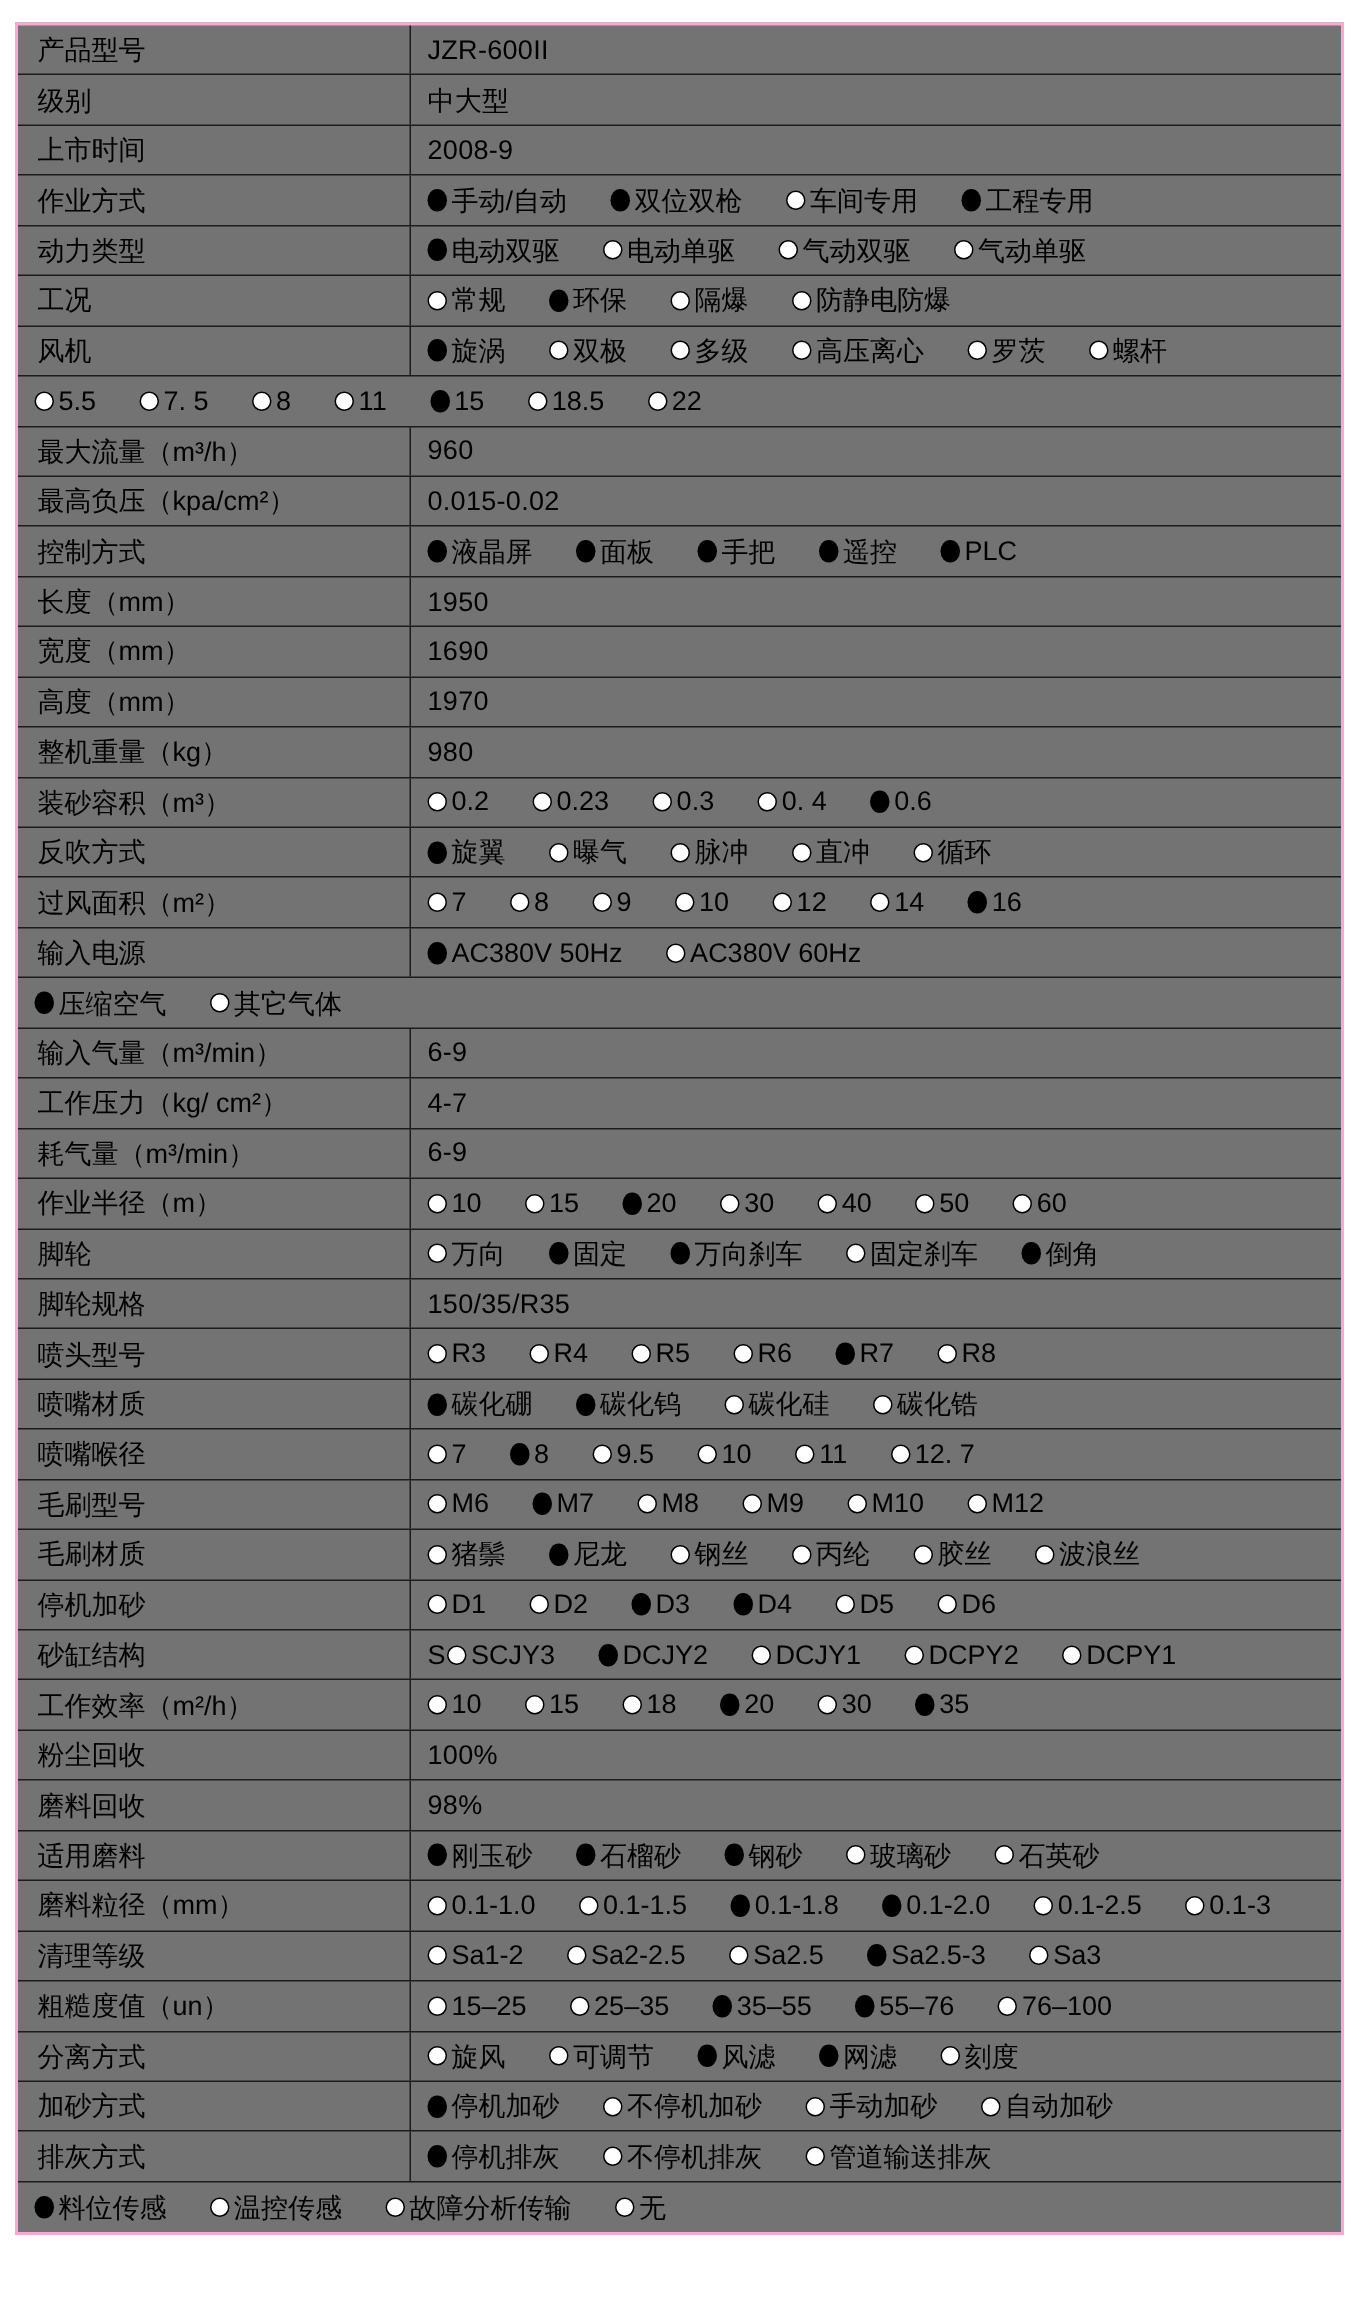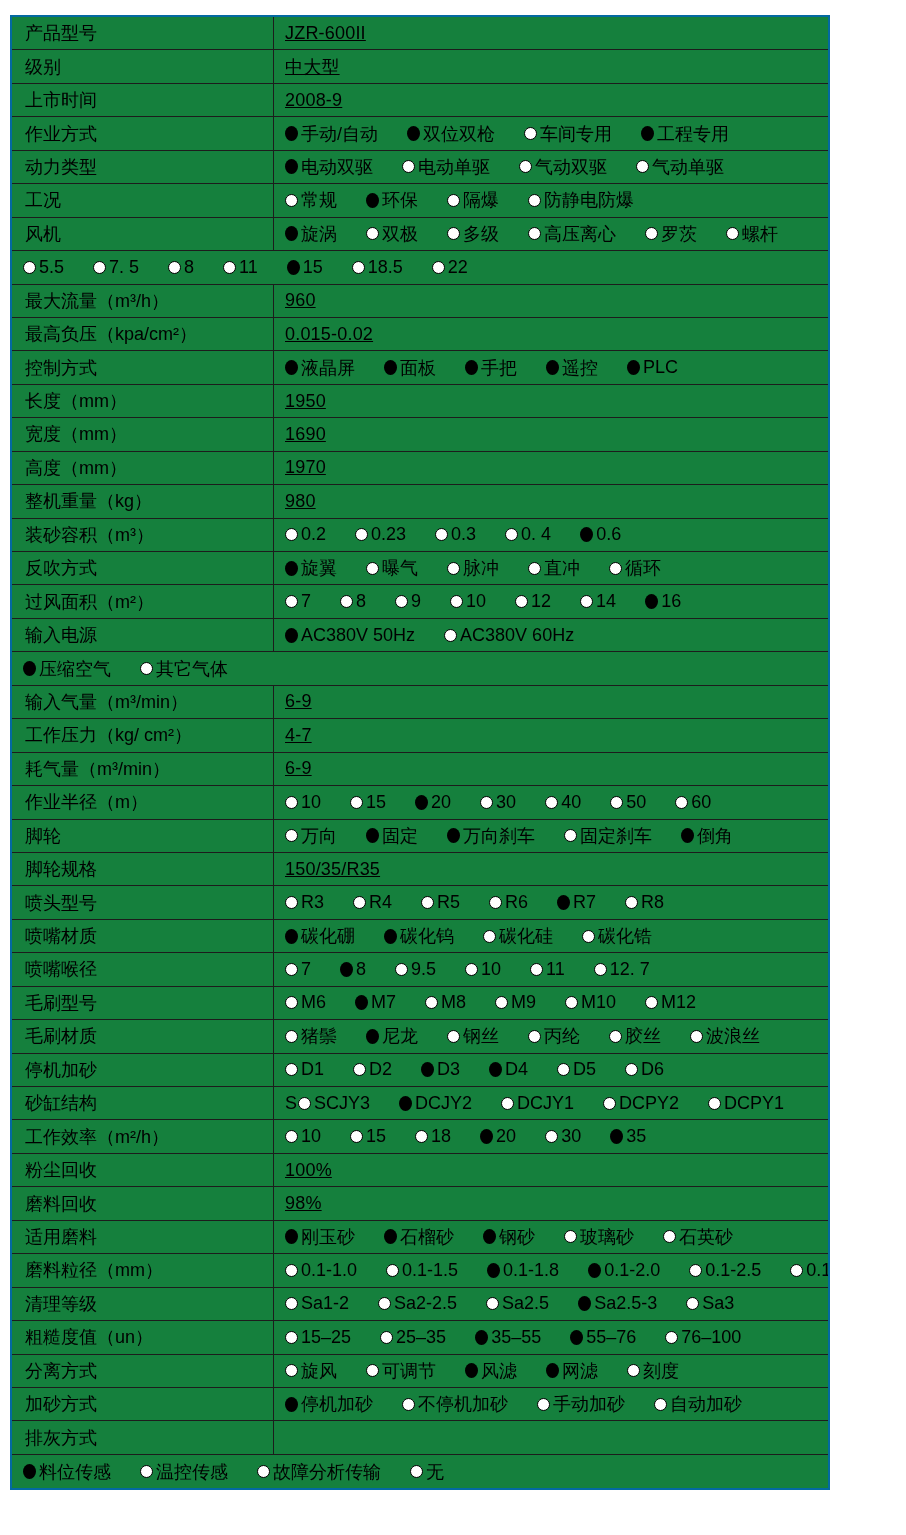--- a/index.html
+++ b/index.html
@@ -8,23 +8,23 @@
     background: #ffffff;
     font-family: "Liberation Sans", "DejaVu Sans", sans-serif;
     color: #000000;
   }
   body { position: relative; height: 1535px; overflow: hidden; }
 
   .spec-table {
     position: absolute;
     left: 10px;
     top: 15px;
-    width: 820px;
-    border: 2px solid #0369a1;
-    background: #15803d;
+    width: 886px;
+    border: 2px solid #f9a8d4;
+    background: #737373;
   }
   .row {
     display: flex;
     height: 33.45px;
     border-bottom: 1px solid #1c1c1c;
     align-items: stretch;
   }
   .row:last-child { border-bottom: none; }
 
   .label-cell {
@@ -63,21 +63,21 @@
     background: #ffffff;
     margin-right: 3px;
     flex: 0 0 auto;
   }
   .radio.filled {
     width: 13px;
     height: 15px;
     border: none;
     background: #000000;
   }
-  .plain-value { letter-spacing: 0.2px; text-decoration: underline; }
+  .plain-value { letter-spacing: 0.2px; }
 </style>
 </head>
 <body>
 
 <div class="spec-table">
     <div class="row">
       <div class="label-cell">产品型号</div>
       <div class="value-cell">
         <span class="plain-value">JZR-600II</span>
       </div>
@@ -847,20 +847,34 @@
           <span>手动加砂</span>
         </span>
         <span class="opt">
           <span class="radio"></span>
           <span>自动加砂</span>
         </span>
       </div>
     </div>
     <div class="row">
       <div class="label-cell">排灰方式</div>
+      <div class="value-cell">
+        <span class="opt">
+          <span class="radio filled"></span>
+          <span>停机排灰</span>
+        </span>
+        <span class="opt">
+          <span class="radio"></span>
+          <span>不停机排灰</span>
+        </span>
+        <span class="opt">
+          <span class="radio"></span>
+          <span>管道输送排灰</span>
+        </span>
+      </div>
     </div>
     <div class="row">
       <div class="value-cell">
         <span class="opt">
           <span class="radio filled"></span>
           <span>料位传感</span>
         </span>
         <span class="opt">
           <span class="radio"></span>
           <span>温控传感</span>

